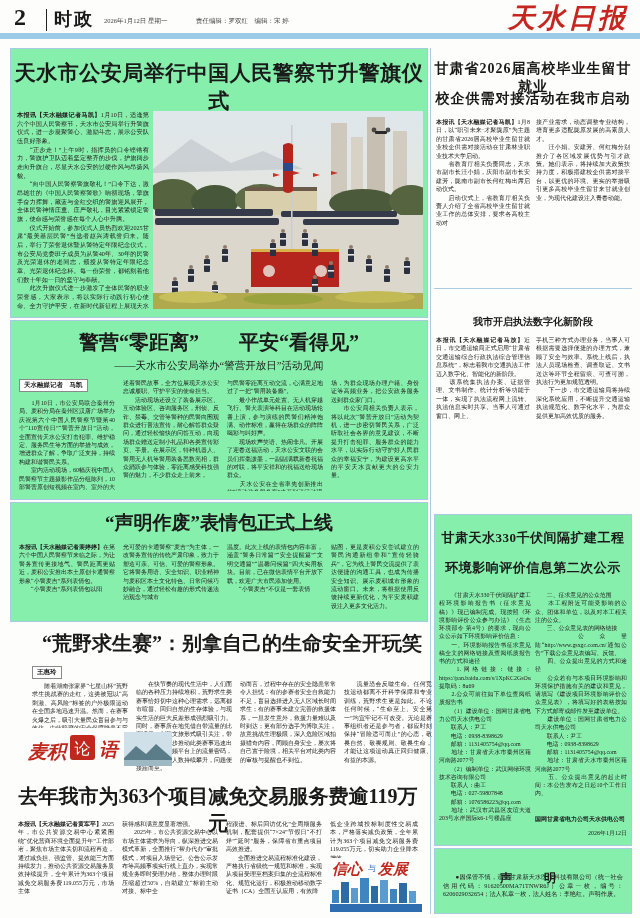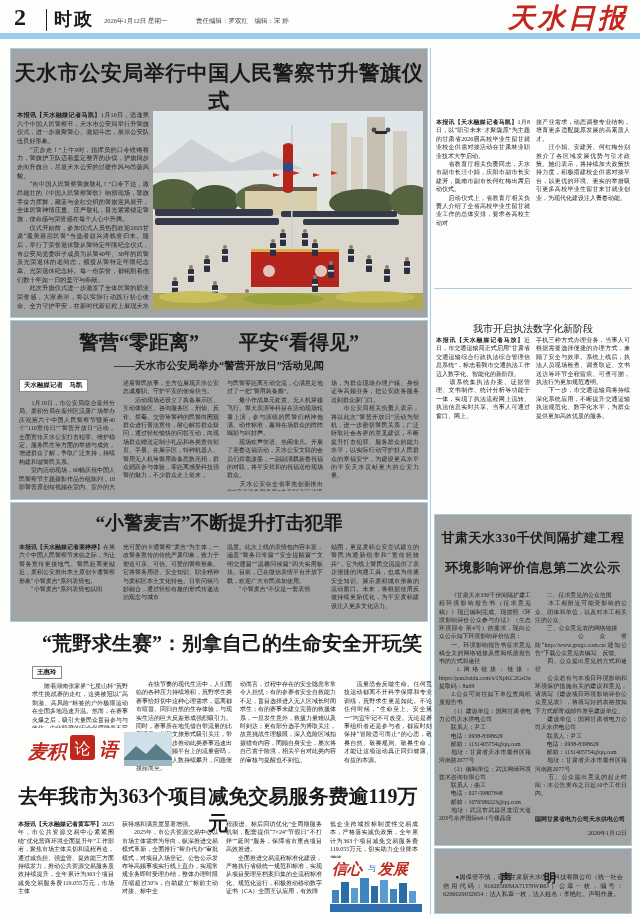--- a/index.html
+++ b/index.html
@@ -1,19 +1,19 @@
 <!DOCTYPE html>
 <html><head>
 <meta charset="utf-8">
 <style>
   html,body{margin:0;padding:0}
   body{width:640px;height:918px;background:#fdfdfc;position:relative;overflow:hidden;
        font-family:"Liberation Serif","DejaVu Serif",serif;color:#1a1a1a}
   .abs{position:absolute}
-  .box{position:absolute;border:1px solid #a9cbe2;background:#a3a3a3}
+  .box{position:absolute;border:1px solid #a9cbe2;background:#86efac}
   .sec{position:absolute}
   .hei{font-family:"DejaVu Sans","Liberation Sans",sans-serif;font-weight:900}
   .song{font-family:"Liberation Serif","DejaVu Serif",serif;font-weight:900}
   .col{position:absolute;font-size:6px;line-height:1.4;text-align:justify;color:#222;
        overflow:hidden;white-space:pre-line}
   .col b{font-weight:bold}
   .ctr{text-align:center;width:100%;left:0}
   .bybox{position:absolute;border:1px solid #8a8a8a;font-size:6.5px;font-weight:bold;
          padding:1px 4px;background:#fff;white-space:nowrap}
   
@@ -23,27 +23,27 @@
   .dateline{left:104px;top:17px;font-size:6.5px;color:#444}
   .editors{left:196px;top:17px;font-size:6.5px;color:#444}
   .masthead{right:12px;top:0px;font-size:27px;font-weight:900;font-style:italic;
             color:#c5261f;letter-spacing:3px}
   .bluebar{left:0;top:33px;width:640px;height:6px;background:#9ccbe8}
   .vrule{left:430px;top:48px;width:1px;height:866px;background:#aacbe2;position:absolute}
   .hrule{position:absolute;background:#aacbe2;height:1px}
   
   .lead-h{top:10px;font-size:21px;letter-spacing:.5px}
   .b-h{top:8px;font-size:20px}
-  .b-sub{top:38px;font-size:10.5px;font-weight:bold}
+  .b-sub{top:38px;font-size:10.5px;font-weight:normal}
   .c-h{top:7px;font-size:19px}
   .d-h{top:6px;font-size:20px}
   .e-h{top:5px;font-size:20px}
   .r-h{font-size:14px;letter-spacing:1px}
   .t-h{top:2px;font-size:13px;letter-spacing:1px}
-  .t-sub{top:30px;font-size:10px;font-weight:normal}
+  .t-sub{top:23px;font-size:10px;font-weight:bold}
   .n-h{font-size:13px;letter-spacing:.5px}
   .s-h{top:21px;font-size:12px;letter-spacing:10px}
 </style>
 </head>
 <body>
 
 <div class="abs pnum song">2</div>
 <div class="abs vd"></div>
 <div class="abs secname hei">时政</div>
 <div class="abs dateline">2026年1月12日 星期一</div>
@@ -154,21 +154,21 @@
 　　活动现场还设立了装备展示区、互动体验区、咨询服务区，刑侦、反诈、禁毒、交管等警种的民警向围观群众进行普法宣传，耐心解答群众疑问，通过轻松愉快的问答互动，向现场群众赠送定制小礼品和各类宣传彩页、手册。在展示区，特种机器人、警用无人机等警用装备悉数亮相，群众踊跃参与体验，零距离感受科技强警的魅力，不少群众走上前来，</div>
   <div class="col" style="left:216px;top:58px;width:96px;height:112px">与民警零距离互动交流，心满意足地过了一把“警用装备瘾”。
 　　最小作战单元处置、无人机穿越飞行、警犬表演等科目在活动现场轮番上演，参与演练的民警们精神饱满、动作标准，赢得在场群众的阵阵喝彩与叫好声。
 　　现场欢声笑语、热闹非凡。开展了迎春送福活动，天水公安文联的会员们挥毫泼墨，一副副满载新春祝福的对联，将平安祥和的祝福送给现场群众。
 　　天水公安在全省率先创新推出的“流动政务服务车”也开到了活动现</div>
   <div class="col" style="left:320px;top:58px;width:88px;height:112px">场，为群众现场办理户籍、身份证等高频业务，把公安政务服务送到群众家门口。
 　　市公安局相关负责人表示，将以此次“警营开放日”活动为契机，进一步密切警民关系，广泛听取社会各界的意见建议，不断提升打击犯罪、服务群众的能力水平，以实际行动守护好人民群众的幸福安宁，为建设更高水平的平安天水贡献更大的公安力量。</div>
 </section>
 
 <section class="box" style="left:10px;top:502px;width:416px;height:118px">
-  <div class="abs ctr song c-h">“小警麦吉”不断提升打击犯罪</div>
+  <div class="abs ctr song c-h">“声明作废”表情包正式上线</div>
   <div class="col" style="left:8px;top:40px;width:96px;height:72px"><b>本报讯【天水融媒记者裴婷婷】</b><span>在第六个中国人民警察节来临之际，为让警务宣传更接地气、警民距离更贴近，麦积公安推出本土原创卡通警察形象“小警麦吉”系列表情包。
 　　“小警麦吉”系列表情包以阳</span></div>
   <div class="col" style="left:112px;top:40px;width:96px;height:72px">光可爱的卡通警察“麦吉”为主体，一改警务宣传的传统严肃印象，致力于塑造可亲、可信、可爱的警察形象。它将警务用语、安全知识、职业精神与麦积区本土文化特色、日常问候巧妙融合，通过轻松有趣的形式传递法治观念与城市</div>
   <div class="col" style="left:216px;top:40px;width:96px;height:72px">温度。此次上线的表情包内容丰富，涵盖“警务日常篇”“安全提醒篇”“文明交通篇”“温馨问候篇”四大实用板块。目前，已在微信表情平台开放下载，欢迎广大市民添加使用。
 　　“小警麦吉”不仅是一套表情</div>
   <div class="col" style="left:320px;top:40px;width:88px;height:72px">贴图，更是麦积公安尝试建立的警民沟通新纽带和“宣传轻骑兵”，它为线上警民交流提供了表达便捷的沟通工具，也成为传播安全知识、展示麦积城市形象的流动窗口。未来，将根据使用反馈持续更新优化，为平安麦积建设注入更多文化活力。</div>
 </section>
 
 <section class="sec" style="left:24px;top:624px;width:416px;height:150px">
   <div class="abs ctr song d-h">“荒野求生赛”：别拿自己的生命安全开玩笑</div>
@@ -213,20 +213,22 @@
       <rect x="52" y="22" width="8" height="23" fill="#5a9cd0"></rect>
       <rect x="62" y="31" width="7" height="14" fill="#3f86c0"></rect>
       <rect x="71" y="25" width="8" height="20" fill="#2b6ca6"></rect>
       <rect x="81" y="33" width="7" height="12" fill="#5a9cd0"></rect>
     </g>
     <rect x="2" y="46" width="92" height="8" fill="#2e6db0"></rect>
   </svg>
 </section>
 
 <section class="sec" style="left:434px;top:52px;width:198px;height:232px">
+  <div class="abs ctr song r-h" style="top:8px">甘肃省2026届高校毕业生留甘就业</div>
+  <div class="abs ctr song r-h" style="top:38px">校企供需对接活动在我市启动</div>
   <div class="col" style="left:2px;top:66px;width:94px;height:164px"><b>本报讯【天水融媒记者马凯】</b><span>1月8日，以“职引未来·才聚陇原”为主题的甘肃省2026届高校毕业生留甘就业校企供需对接活动在甘肃林业职业技术大学启动。
 　　省教育厅相关负责同志，天水市副市长汪小娟，庆阳市副市长安建芳，陇南市副市长何红梅出席启动仪式。
 　　启动仪式上，省教育厅相关负责人介绍了全省高校毕业生留甘就业工作的总体安排，要求各高校主动对</span></div>
   <div class="col" style="left:102px;top:66px;width:94px;height:164px">接产业需求，动态调整专业结构，培育更多适配陇原发展的高素质人才。
 　　汪小娟、安建芳、何红梅分别推介了各区域发展优势与引才政策。她们表示，将持续加大政策扶持力度，积极搭建校企供需对接平台，以更优的环境、更实的举措吸引更多高校毕业生留甘来甘就业创业，为现代化建设注入青春动能。</div>
 </section>
 <div class="hrule" style="left:434px;top:288px;width:198px"></div>
 
 <section class="sec" style="left:434px;top:292px;width:198px;height:220px">
   <div class="abs ctr t-sub">我市开启执法数字化新阶段</div>

